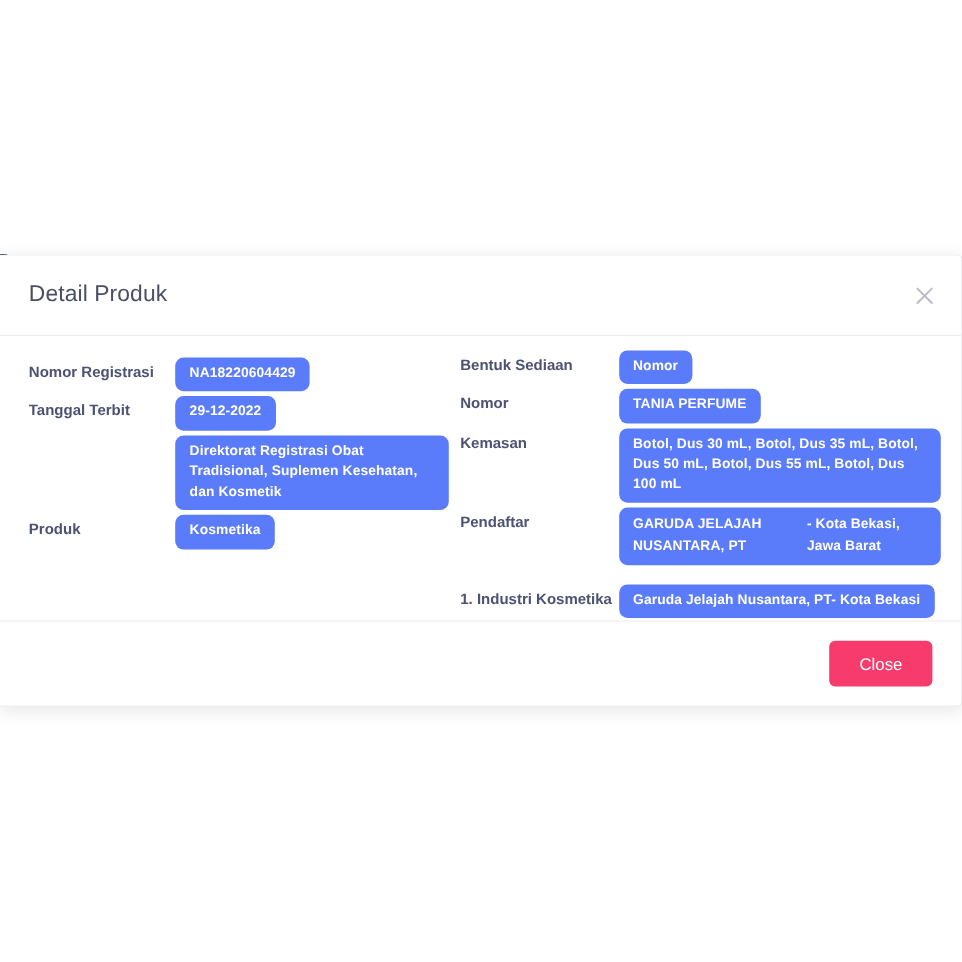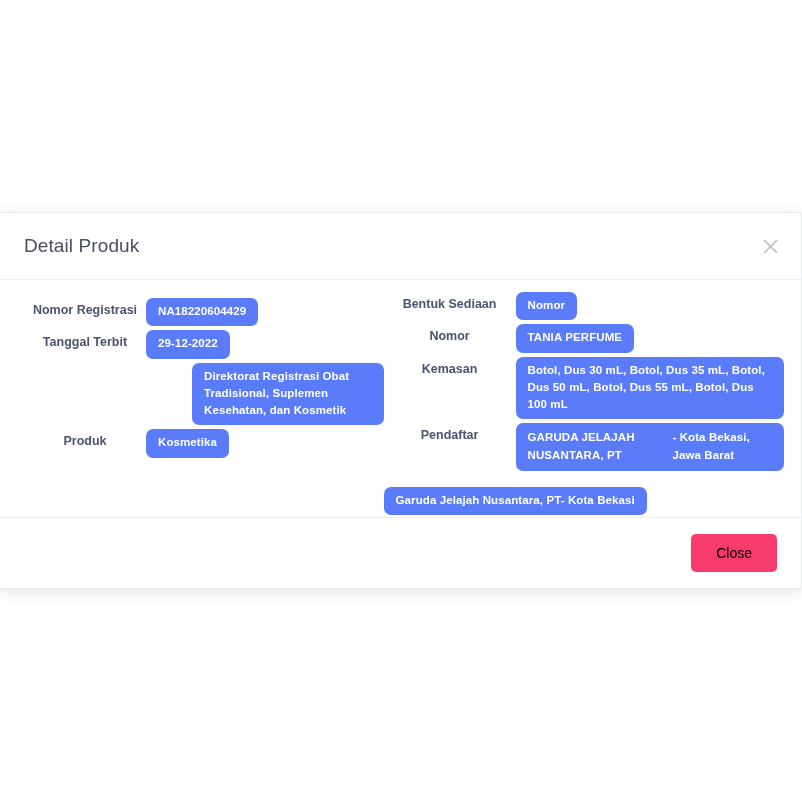--- a/index.html
+++ b/index.html
@@ -114,39 +114,38 @@
     align-items: flex-start;
     margin-bottom: 4px;
   }
   .field-label {
     font-size: 12.5px;
     font-weight: bold;
     color: #4b5272;
     line-height: 1.35;
     padding-top: 4px;
     flex: 0 0 auto;
-    text-align: center;
   }
   .col-left .field-label  { width: 122px; }
   .col-right .field-label { width: 132px; }
 
   .field-value { flex: 1 1 auto; }
 
   .badge {
     display: inline-block;
     background: #5b7cfa;
     color: #ffffff;
     font-size: 11.5px;
     font-weight: bold;
     border-radius: 7px;
     padding: 5px 12px 6px;
     line-height: 1.5;
     letter-spacing: .1px;
   }
-  .badge.wide    { display: block; max-width: 228px; margin-left: 46px; }
+  .badge.wide    { display: block; max-width: 228px; }
   .badge.wide-r  { display: block; max-width: 268px; }
   .badge.two-col {
     display: block;
     max-width: 268px;
     padding: 6px 12px 7px;
   }
   .badge.two-col .two-col-inner {
     display: flex;
     gap: 14px;
   }
@@ -159,21 +158,21 @@
     position: relative;
     height: 71px;
     border-top: 1px solid #eceef1;
     display: flex;
     align-items: center;
     justify-content: flex-end;
     padding-right: 24px;
   }
   .btn-close {
     background: #f73b6c;
-    color: #000000;
+    color: #ffffff;
     font-size: 14px;
     border: none;
     border-radius: 5px;
     padding: 11px 25px;
     cursor: pointer;
     font-family: "Liberation Sans", sans-serif;
     text-align: right;
   }
 </style>
 </head>
@@ -265,20 +264,21 @@
                   <span class="tc-a">GARUDA JELAJAH NUSANTARA, PT</span>
                   <span class="tc-b">- Kota Bekasi, Jawa Barat</span>
                 </span>
               </span>
             </div>
           </div>
 
           <div class="spacer-row"></div>
 
           <div class="field-row">
+            <div class="field-label">1. Industri Kosmetika</div>
             <div class="field-value">
               <span class="badge">Garuda Jelajah Nusantara, PT- Kota Bekasi</span>
             </div>
           </div>
 
         </div>
       </div>
     </div>
 
     <div class="modal-footer">

